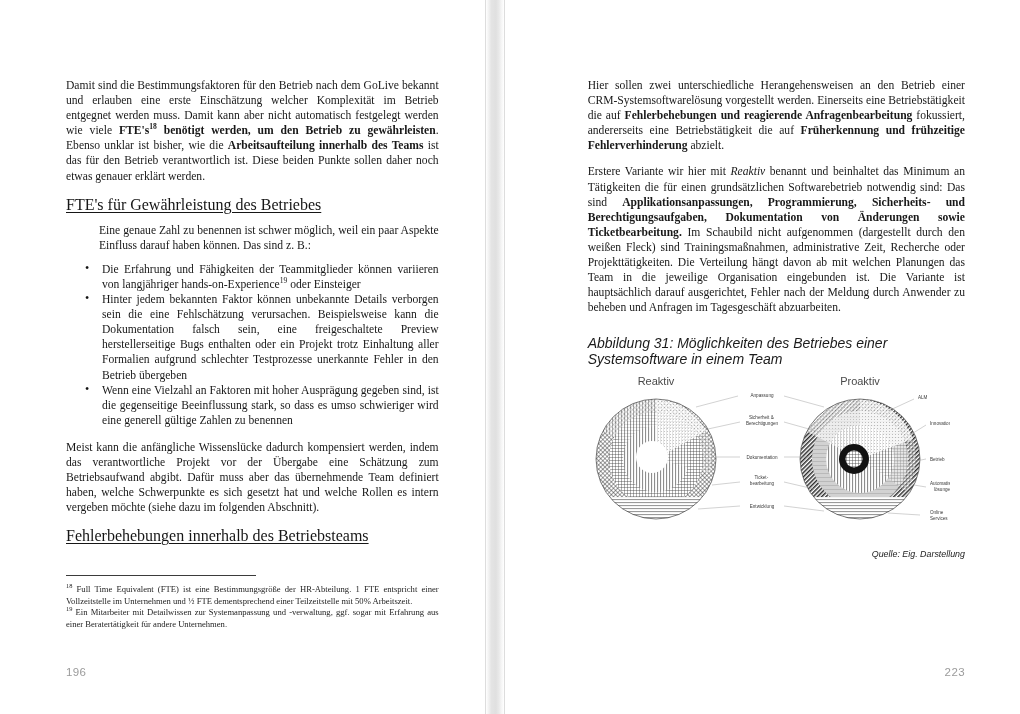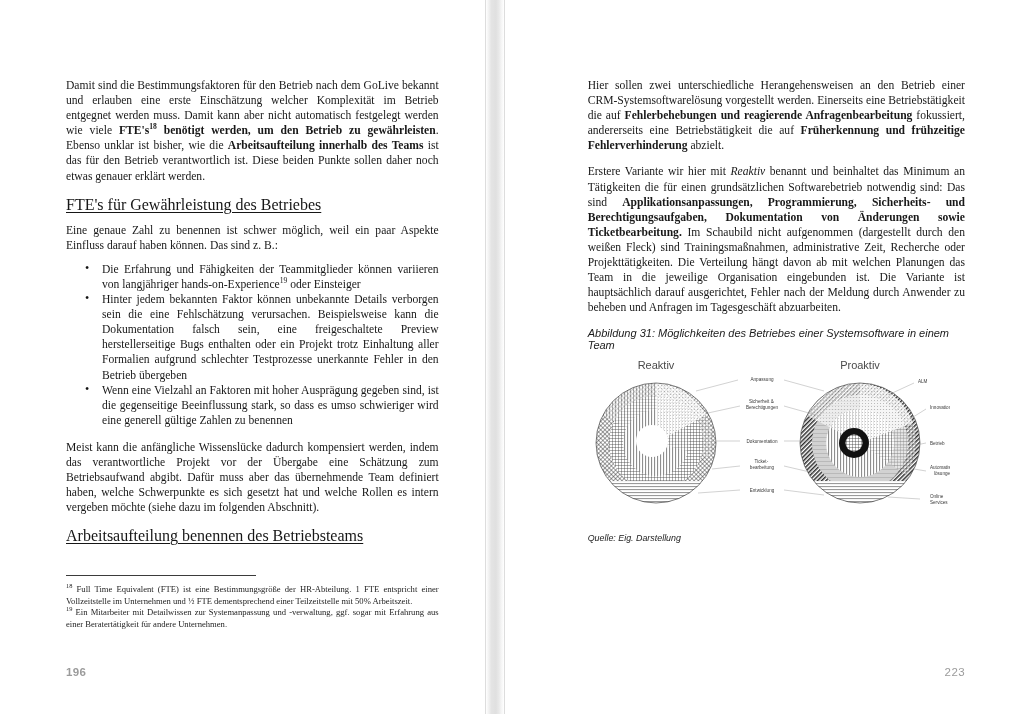--- a/index.html
+++ b/index.html
@@ -62,21 +62,21 @@
 
   p.body {
     margin: 0 0 11px 0;
     font-size: 11.6px;
     line-height: 15.1px;
     text-align: justify;
     text-justify: inter-word;
     color: #181818;
     hyphens: manual;
   }
-  p.body.tight { margin-bottom: 9px; }
+  p.body.tight { margin-bottom: 9px; margin-left: 33px; }
   b, strong { font-weight: bold; }
   i, em { font-style: italic; }
   sup {
     font-size: 7.6px;
     vertical-align: super;
     line-height: 0;
   }
 
   h3.subhead {
     margin: 13px 0 11px 0;
@@ -136,36 +136,37 @@
   }
 
   .folio {
     position: absolute;
     bottom: 36px;
     font-size: 11.5px;
     color: #9b9b9b;
     font-family: "Liberation Sans", sans-serif;
     letter-spacing: 0.4px;
   }
-  .folio-left  { left: 66px; font-weight: bold; }
+  .folio-left  { left: 66px; }
   .folio-right { right: 55px; }
 
   .fig-caption {
-    font-size: 11px;
+    font-size: 14px;
     font-style: italic;
     color: #1b1b1b;
-    margin: 12px 0 6px 0;
+    margin: 20px 0 6px 0;
     font-family: "Liberation Sans", sans-serif;
   }
   .fig-source {
     font-size: 8.9px;
     font-style: italic;
     color: #1b1b1b;
     margin: 4px 0 13px 0;
     font-family: "Liberation Sans", sans-serif;
+    text-align: right;
   }
 
   .figure-wrap {
     margin: 6px 0 0 0;
     width: 100%;
   }
   .figure-wrap svg { display: block; }
 
   .dia-title {
     font-family: "Liberation Sans", sans-serif;
@@ -199,21 +200,21 @@
       <p class="body tight">Eine genaue Zahl zu benennen ist schwer möglich, weil ein paar Aspekte Einfluss darauf haben können. Das sind z. B.:</p>
 
       <ul class="bullets">
         <li id="l-b0"><span>Die Erfahrung und Fähigkeiten der Teammitglieder können variieren von langjähriger hands-on-Experience</span><sup>19</sup><span> oder Einsteiger</span></li>
         <li id="l-b2"><span>Hinter jedem bekannten Faktor können unbekannte Details verborgen sein die eine Fehlschätzung verursachen. Beispielsweise kann die Dokumentation falsch sein, eine freigeschaltete Preview herstellerseitige Bugs enthalten oder ein Projekt trotz Einhaltung aller Formalien aufgrund schlechter Testprozesse unerkannte Fehler in den Betrieb übergeben</span></li>
         <li id="l-b1"><span>Wenn eine Vielzahl an Faktoren mit hoher Ausprägung gegeben sind, ist die gegenseitige Beeinflussung stark, so dass es umso schwieriger wird eine generell gültige Zahlen zu benennen</span></li>
       </ul>
 
       <p class="body">Meist kann die anfängliche Wissenslücke dadurch kompensiert werden, indem das verantwortliche Projekt vor der Übergabe eine Schätzung zum Betriebsaufwand abgibt. Dafür muss aber das übernehmende Team definiert haben, welche Schwerpunkte es sich gesetzt hat und welche Rollen es intern vergeben möchte (siehe dazu im folgenden Abschnitt).</p>
 
-      <h3 class="subhead">Arbeitsaufteilung benennen des Betriebsteams</h3>
+      <h3 class="subhead">Fehlerbehebungen innerhalb des Betriebsteams</h3>
     </div>
 
     <div class="footnote-area">
       <div class="footnote-rule"></div>
       <p class="footnote" id="l-fn0"><sup>18</sup> Full Time Equivalent (FTE) ist eine Bestimmungsgröße der HR-Abteilung. 1 FTE entspricht einer Vollzeitstelle im Unternehmen und ½ FTE dementsprechend einer Teilzeitstelle mit 50% Arbeitszeit.</p>
       <p class="footnote" id="l-fn1"><sup>19</sup> Ein Mitarbeiter mit Detailwissen zur Systemanpassung und -verwaltung, ggf. sogar mit Erfahrung aus einer Beratertätigkeit für andere Unternehmen.</p>
     </div>
 
     <div class="folio folio-left">196</div>
   </div>

